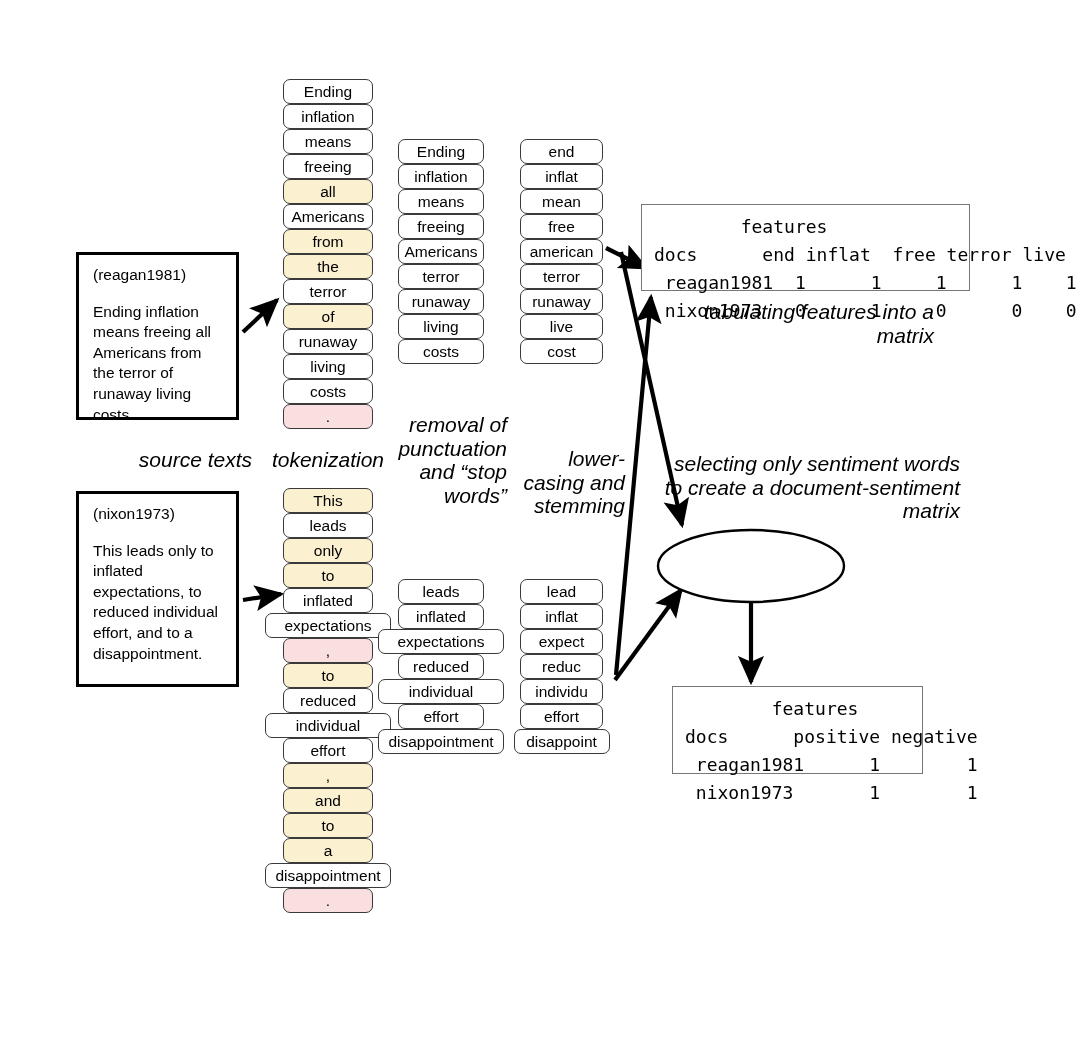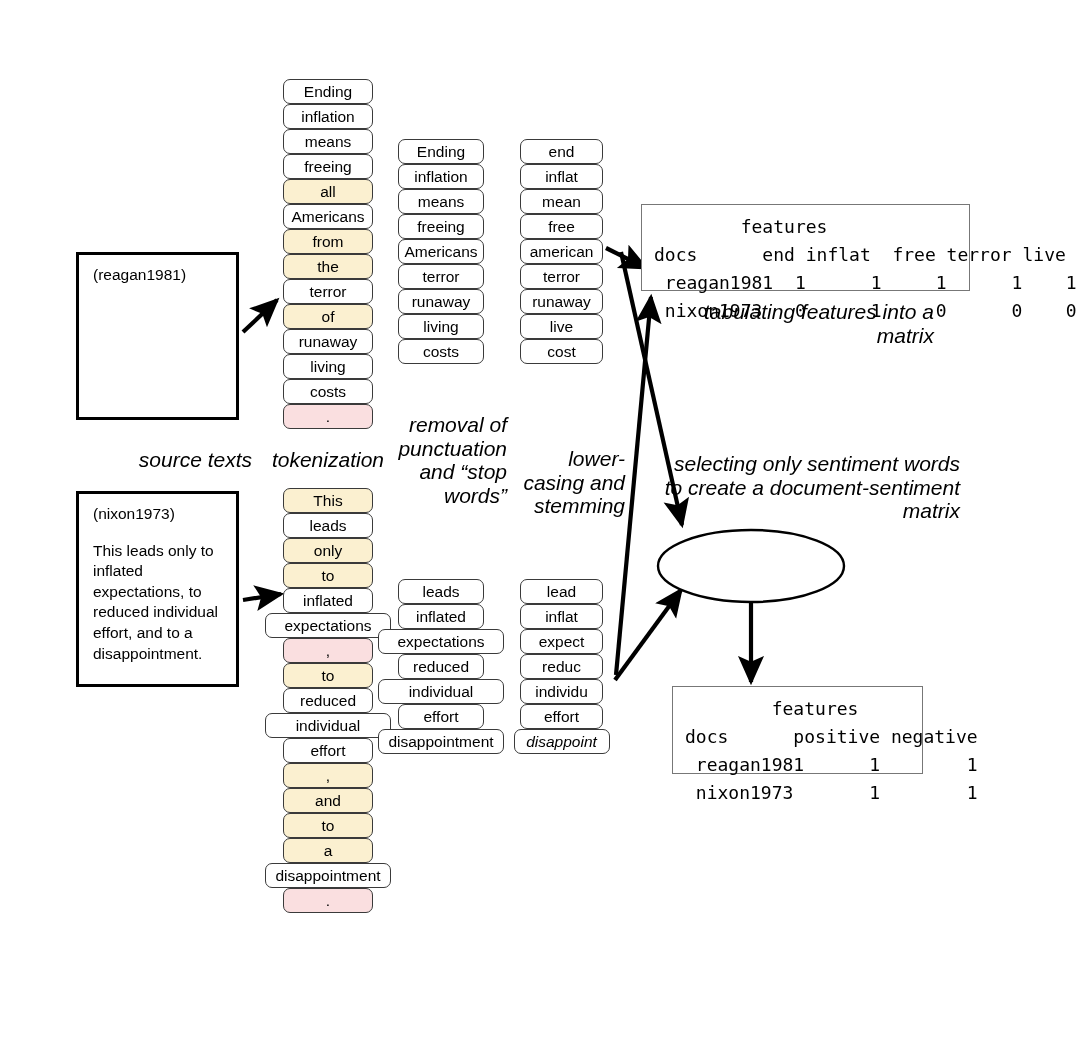--- a/index.html
+++ b/index.html
@@ -118,20 +118,21 @@
 
     <line x1="615" y1="680" x2="681" y2="590" stroke="#000" stroke-width="4.2" marker-end="url(#ah)"></line>
 
     <line x1="751" y1="600" x2="751" y2="682" stroke="#000" stroke-width="4.2" marker-end="url(#ah)"></line>
 
     <ellipse cx="751" cy="566" rx="93" ry="36" fill="#ffffff" stroke="#000" stroke-width="2.4"></ellipse>
   </svg>
 
   <div class="abs srcbox" style="left:76px; top:252px; width:163px; height:168px;">
     <div class="doclabel">(reagan1981)</div>
+    <div class="doctext">Ending inflation means freeing all Americans from the terror of runaway living costs.</div>
   </div>
 
   <div class="abs srcbox" style="left:76px; top:491px; width:163px; height:196px;">
     <div class="doclabel">(nixon1973)</div>
     <div class="doctext">This leads only to inflated expectations, to reduced individual effort, and to a disappointment.</div>
   </div>
 
   <div class="abs" id="col-tok-1" style="left:283px; top:79px; width:90px; height:350px;">
       <div class="pill" style="width: 90px; left: 0px; top: 0px;">Ending</div>
       <div class="pill" style="width: 90px; left: 0px; top: 25px;">inflation</div>
@@ -203,21 +204,21 @@
       <div class="pill" style="width: 83px; left: 0px; top: 200px;">cost</div>
     </div>
 
   <div class="abs" id="col-stem-2" style="left:520px; top:579px; width:83px; height:175px;">
       <div class="pill" style="width: 83px; left: 0px; top: 0px;">lead</div>
       <div class="pill" style="width: 83px; left: 0px; top: 25px;">inflat</div>
       <div class="pill" style="width: 83px; left: 0px; top: 50px;">expect</div>
       <div class="pill" style="width: 83px; left: 0px; top: 75px;">reduc</div>
       <div class="pill" style="width: 83px; left: 0px; top: 100px;">individu</div>
       <div class="pill" style="width: 83px; left: 0px; top: 125px;">effort</div>
-      <div class="pill" style="width: 96px; left: -6.5px; top: 150px; z-index: 5; font-style: italic;">disappoint</div>
+      <div class="pill" style="width: 96px; left: -6.5px; top: 150px; z-index: 5;">disappoint</div>
     </div>
 
   <div class="abs cap" style="left:74px; top:448px; width:178px;">source texts</div>
 
   <div class="abs cap" style="left:252px; top:448px; width:132px;">tokenization</div>
 
   <div class="abs cap" style="left:385px; top:413px; width:122px;">removal of punctuation and “stop words”</div>
 
   <div class="abs cap" style="left:511px; top:447px; width:114px;">lower-casing and stemming</div>
 

